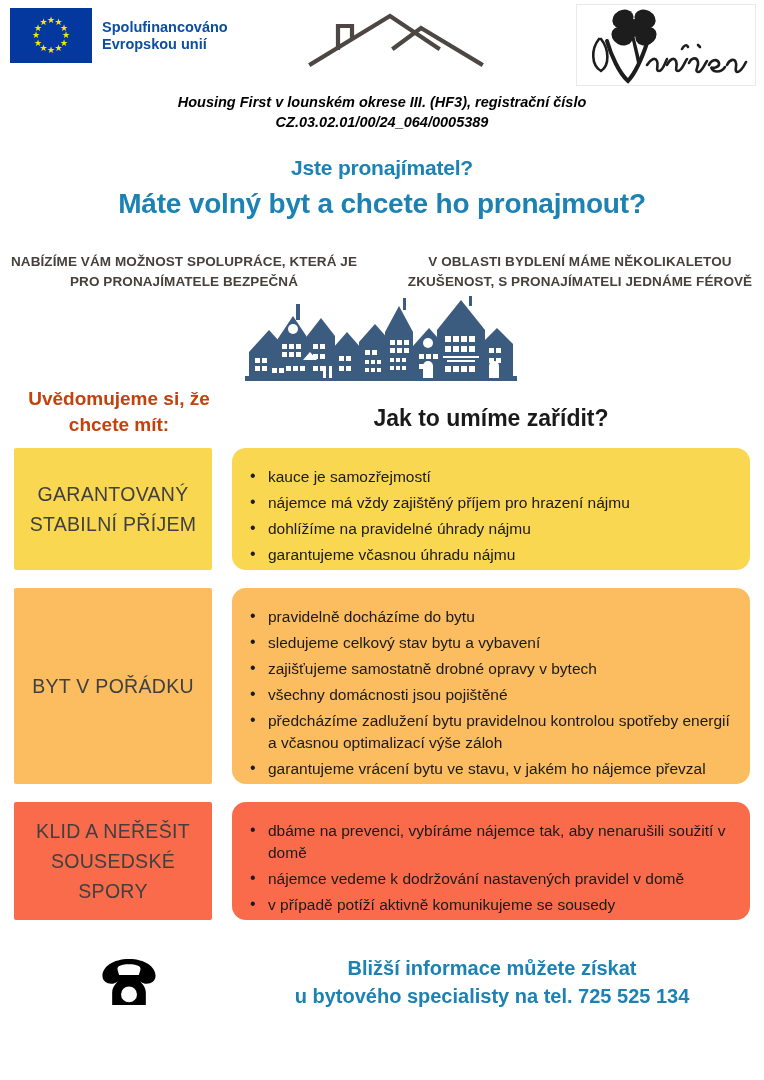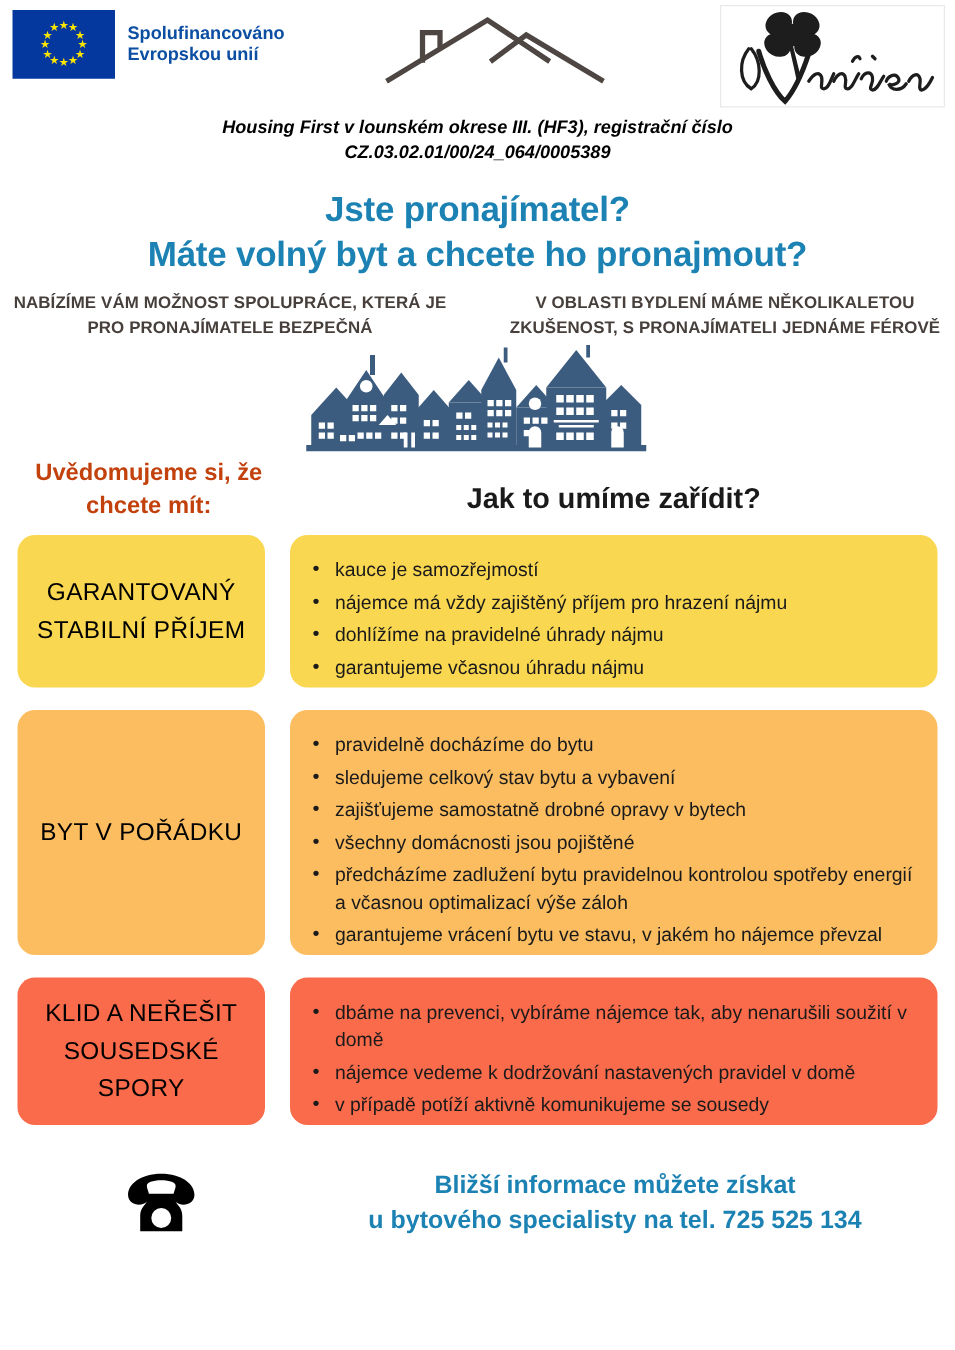--- a/index.html
+++ b/index.html
@@ -97,26 +97,26 @@
     font-style: italic;
   }
 
   
   .main-title {
     text-align: center;
     color: #1b82b3;
     font-weight: bold;
     margin-top: 18px;
   }
-  .main-title .l1 { font-size: 28px; line-height: 36px; letter-spacing: -0.2px; }
+  .main-title .l1 { font-size: 21px; line-height: 36px; letter-spacing: -0.2px; }
   .main-title .l2 { font-size: 28px; line-height: 36px; letter-spacing: -0.2px; }
 
   .sub-row {
     display: flex;
-    margin-top: 10px;
+    margin-top: 30px;
     padding: 0 8px;
   }
   .sub-col {
     flex: 1;
     text-align: center;
     color: #463f3b;
     font-weight: bold;
     font-size: 13.5px;
     line-height: 20px;
     letter-spacing: 0.1px;
@@ -166,26 +166,26 @@
 
   .card-row {
     display: flex;
     gap: 20px;
     margin-bottom: 18px;
   }
 
   .card-label {
     width: 198px;
     flex: none;
-    border-radius: 14px;
+    border-radius: 2px;
     display: flex;
     align-items: center;
     justify-content: center;
     text-align: center;
-    color: #000000;
+    color: #404040;
     font-size: 19.5px;
     line-height: 30px;
     letter-spacing: 0.3px;
     padding: 10px 8px;
   }
 
   .card-body {
     flex: 1;
     border-radius: 14px;
     padding: 18px 16px 4px 14px;

